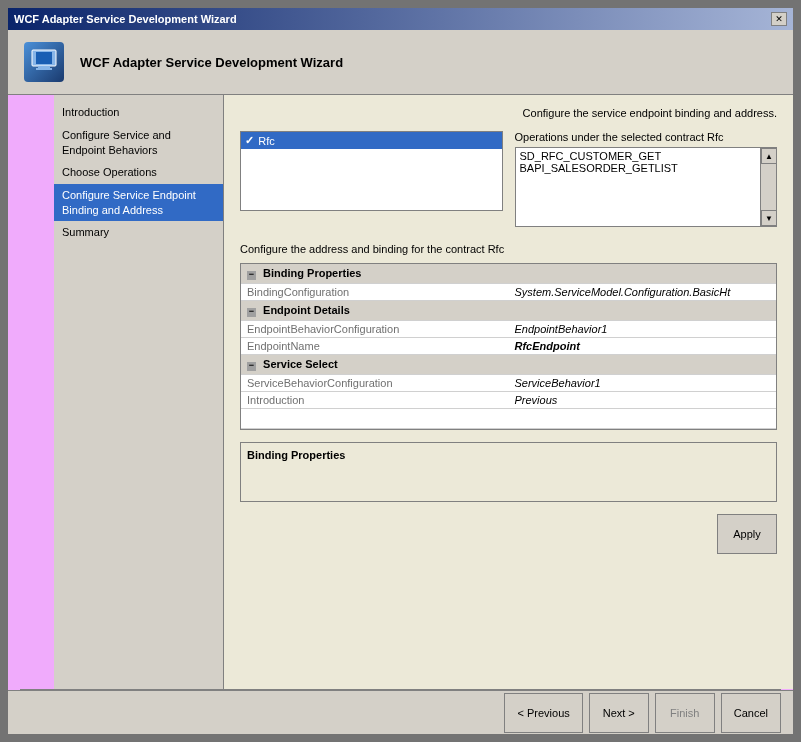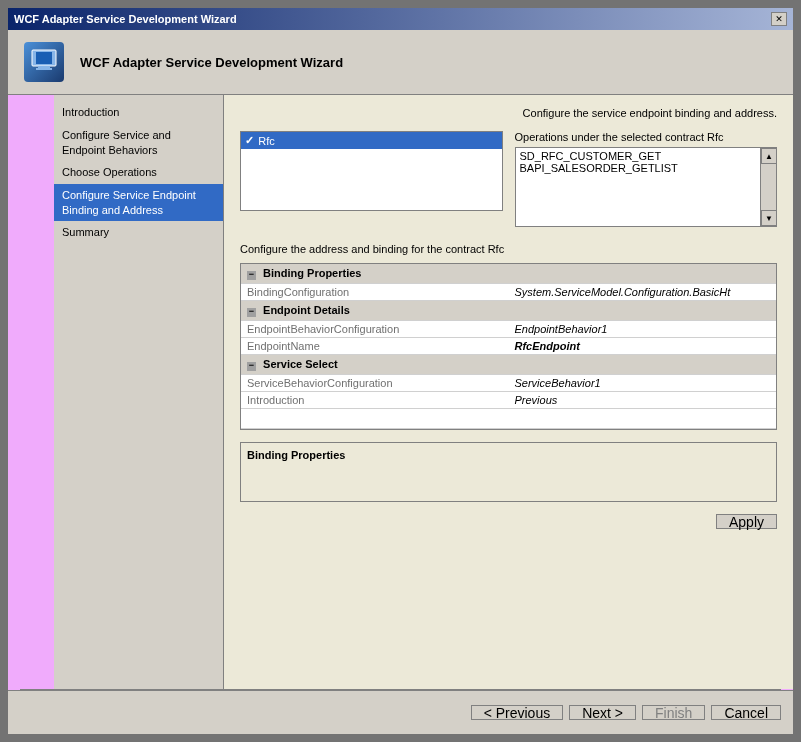--- a/index.html
+++ b/index.html
@@ -312,24 +312,24 @@
       justify-content: flex-end;
       align-items: center;
       gap: 6px;
       height: 44px;
     }
 
     .btn {
       padding: 3px 12px;
       background: #d4d0c8;
       border: 1px solid #808080;
-      font-size: 14px;
+      font-size: 11px;
       cursor: pointer;
       min-width: 60px;
-      height: 15px;
+      height: 40px;
       display: flex;
       align-items: center;
       justify-content: center;
     }
 
     .btn.disabled {
       color: #808080;
       cursor: default;
     }
 

